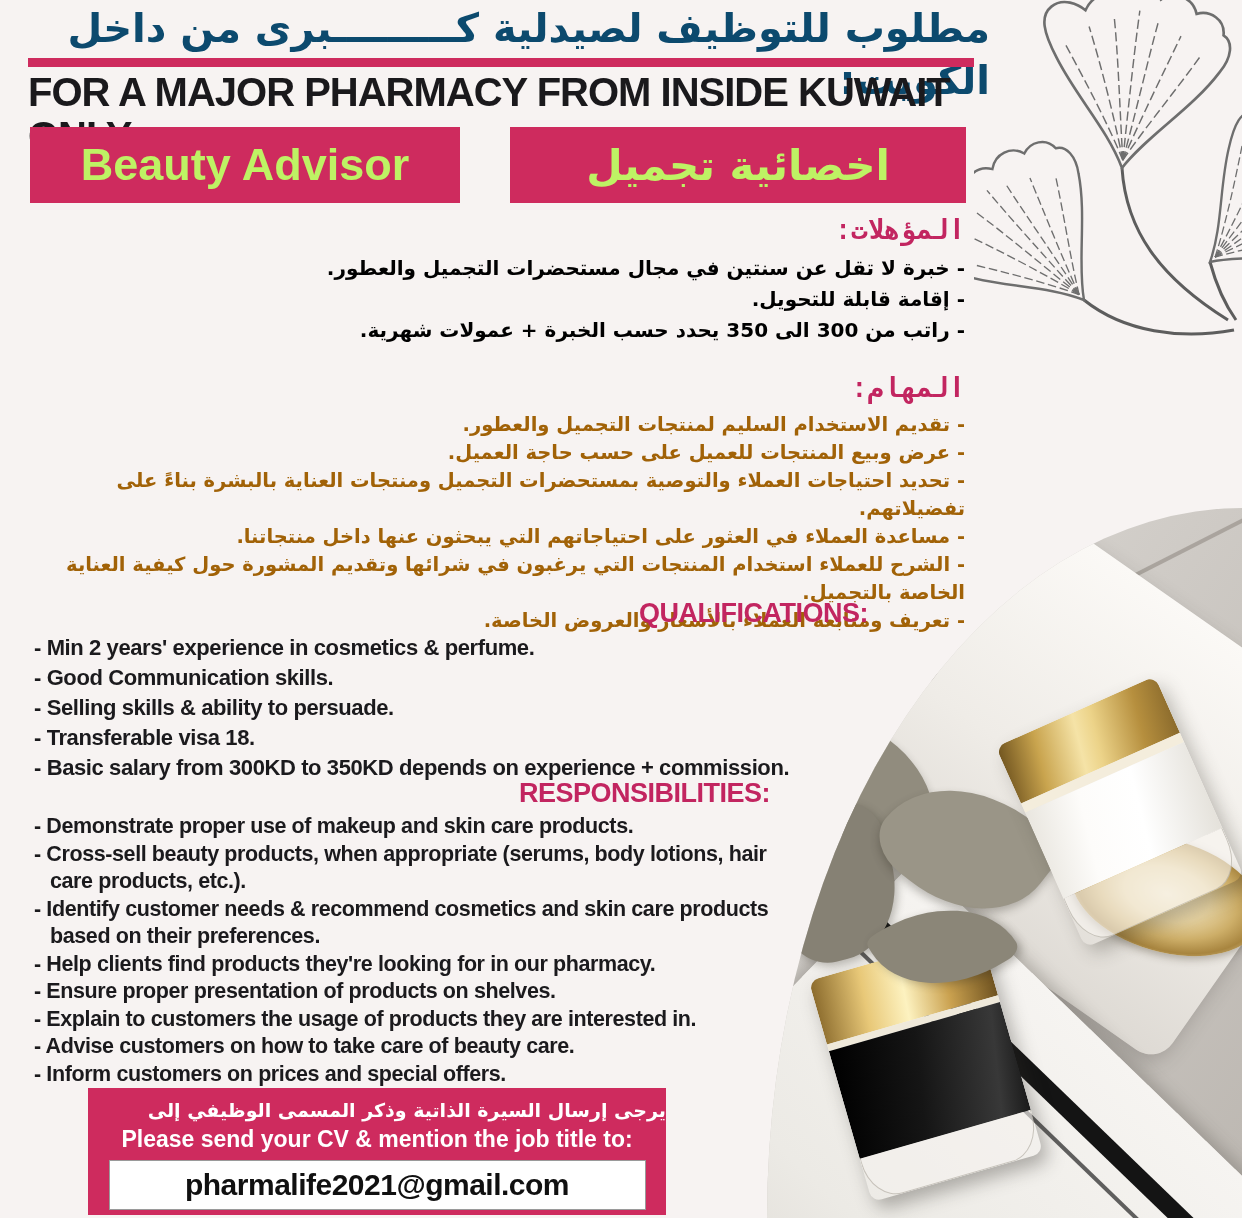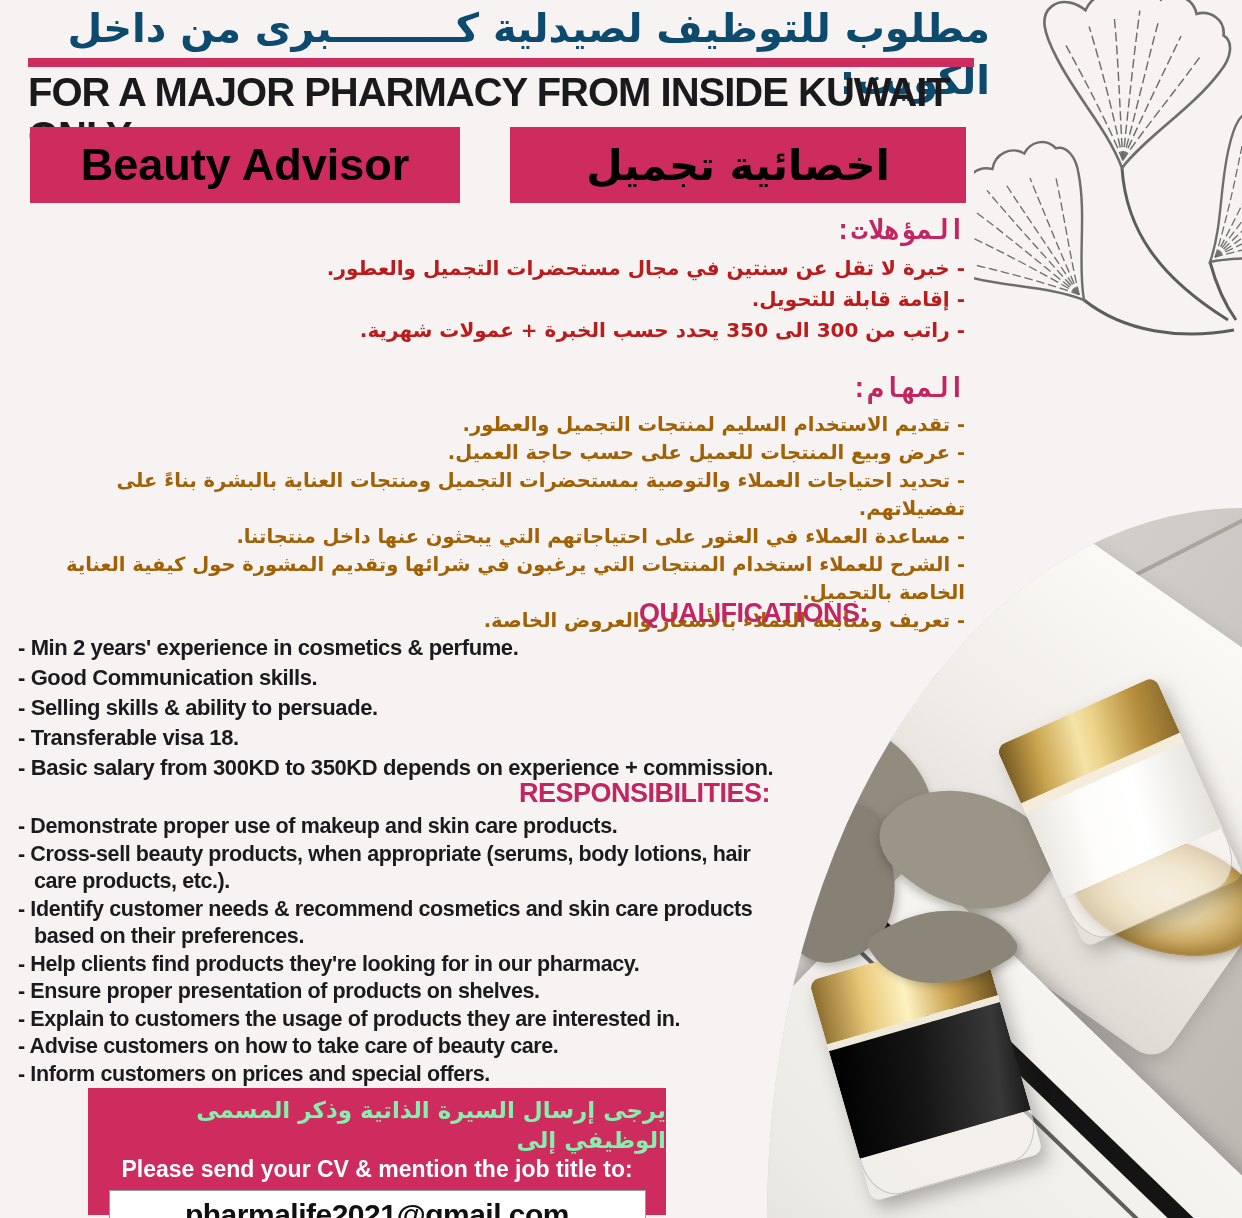--- a/index.html
+++ b/index.html
@@ -25,50 +25,50 @@
     font-size:40px; font-weight:700; line-height:52px; color:#0c4a6e;
   }
   .rule{ position:absolute; top:58px; left:28px; width:946px; height:9px; background:var(--accent); }
   .headline-en{
     position:absolute; top:70px; left:28px; width:950px;
     font-size:40px; font-weight:700; letter-spacing:-1px; line-height:44px; color:#1a191c;
   }
   .badge{
     position:absolute; top:127px; height:76px; background:var(--accent);
     display:flex; align-items:center; justify-content:center;
-    color:#000000; font-weight:700;
+    color:#bef264; font-weight:700;
   }
   .badge-en{ left:30px; width:430px; font-size:45px; letter-spacing:0; }
   .badge-ar{ left:510px; width:456px; font-size:42px; font-family:"DejaVu Sans", sans-serif; }
 
   
   .ar-block{ position:absolute; right:277px; z-index:3; }
   .ar-block h2{ font-size:27px; font-weight:700; color:var(--heading); margin-bottom:6px;font-family:Liberation Mono, monospace; }
   .ar-block ul{ list-style:none; }
   .quals-ar{ top:214px; width:950px; }
-  .quals-ar li{ font-size:20px; font-weight:700; line-height:31px; color:#b91c1c; }
+  .quals-ar li{ font-size:20px; font-weight:700; line-height:31px; color:#000000; }
   .tasks-ar{ top:372px; width:960px; }
   .tasks-ar li{ font-size:19.5px; font-weight:700; line-height:28px; color:#a16207; }
 
   
   .en-block{ position:absolute; left:18px; z-index:3; }
   .en-block h2{ font-size:27px; font-weight:700; color:var(--heading); letter-spacing:-0.5px; margin-bottom:4px;text-align:right; }
-  .en-block ul{ list-style:none; }
+  .en-block ul{ list-style:none;margin-left:16px; }
   .en-block li{ font-weight:700; color:#1b1a1d; padding-left:16px; text-indent:-16px; }
   .quals-en{ top:598px; width:850px; }
   .quals-en li{ font-size:22px; line-height:30px; letter-spacing:-0.4px; }
   .resp-en{ top:778px; width:752px; }
   .resp-en li{ font-size:21.5px; line-height:27.5px; letter-spacing:-0.4px; }
 
   
   .contact{
     position:absolute; left:88px; top:1088px; width:578px; height:127px;
     background:var(--accent); z-index:4; text-align:center; padding-top:7px;
   }
-  .contact .c-ar{ font-size:23px; font-weight:700; color:#86efac; line-height:30px; }
+  .contact .c-ar{ font-size:19px; font-weight:700; color:#ffffff; line-height:30px; }
   .contact .c-en{ font-size:23px; font-weight:700; color:#fff; line-height:28px; }
   .email-box{
     margin:7px auto 0; width:537px; height:50px; background:#fff;
     border:1px solid #9a9a9a; display:flex; align-items:center; justify-content:center;
   }
   .email-box span{ font-size:30px; font-weight:700; color:#101010; letter-spacing:-0.5px; }
 
   
   .ginkgo{ position:absolute; top:0; right:0; z-index:1; }
 

